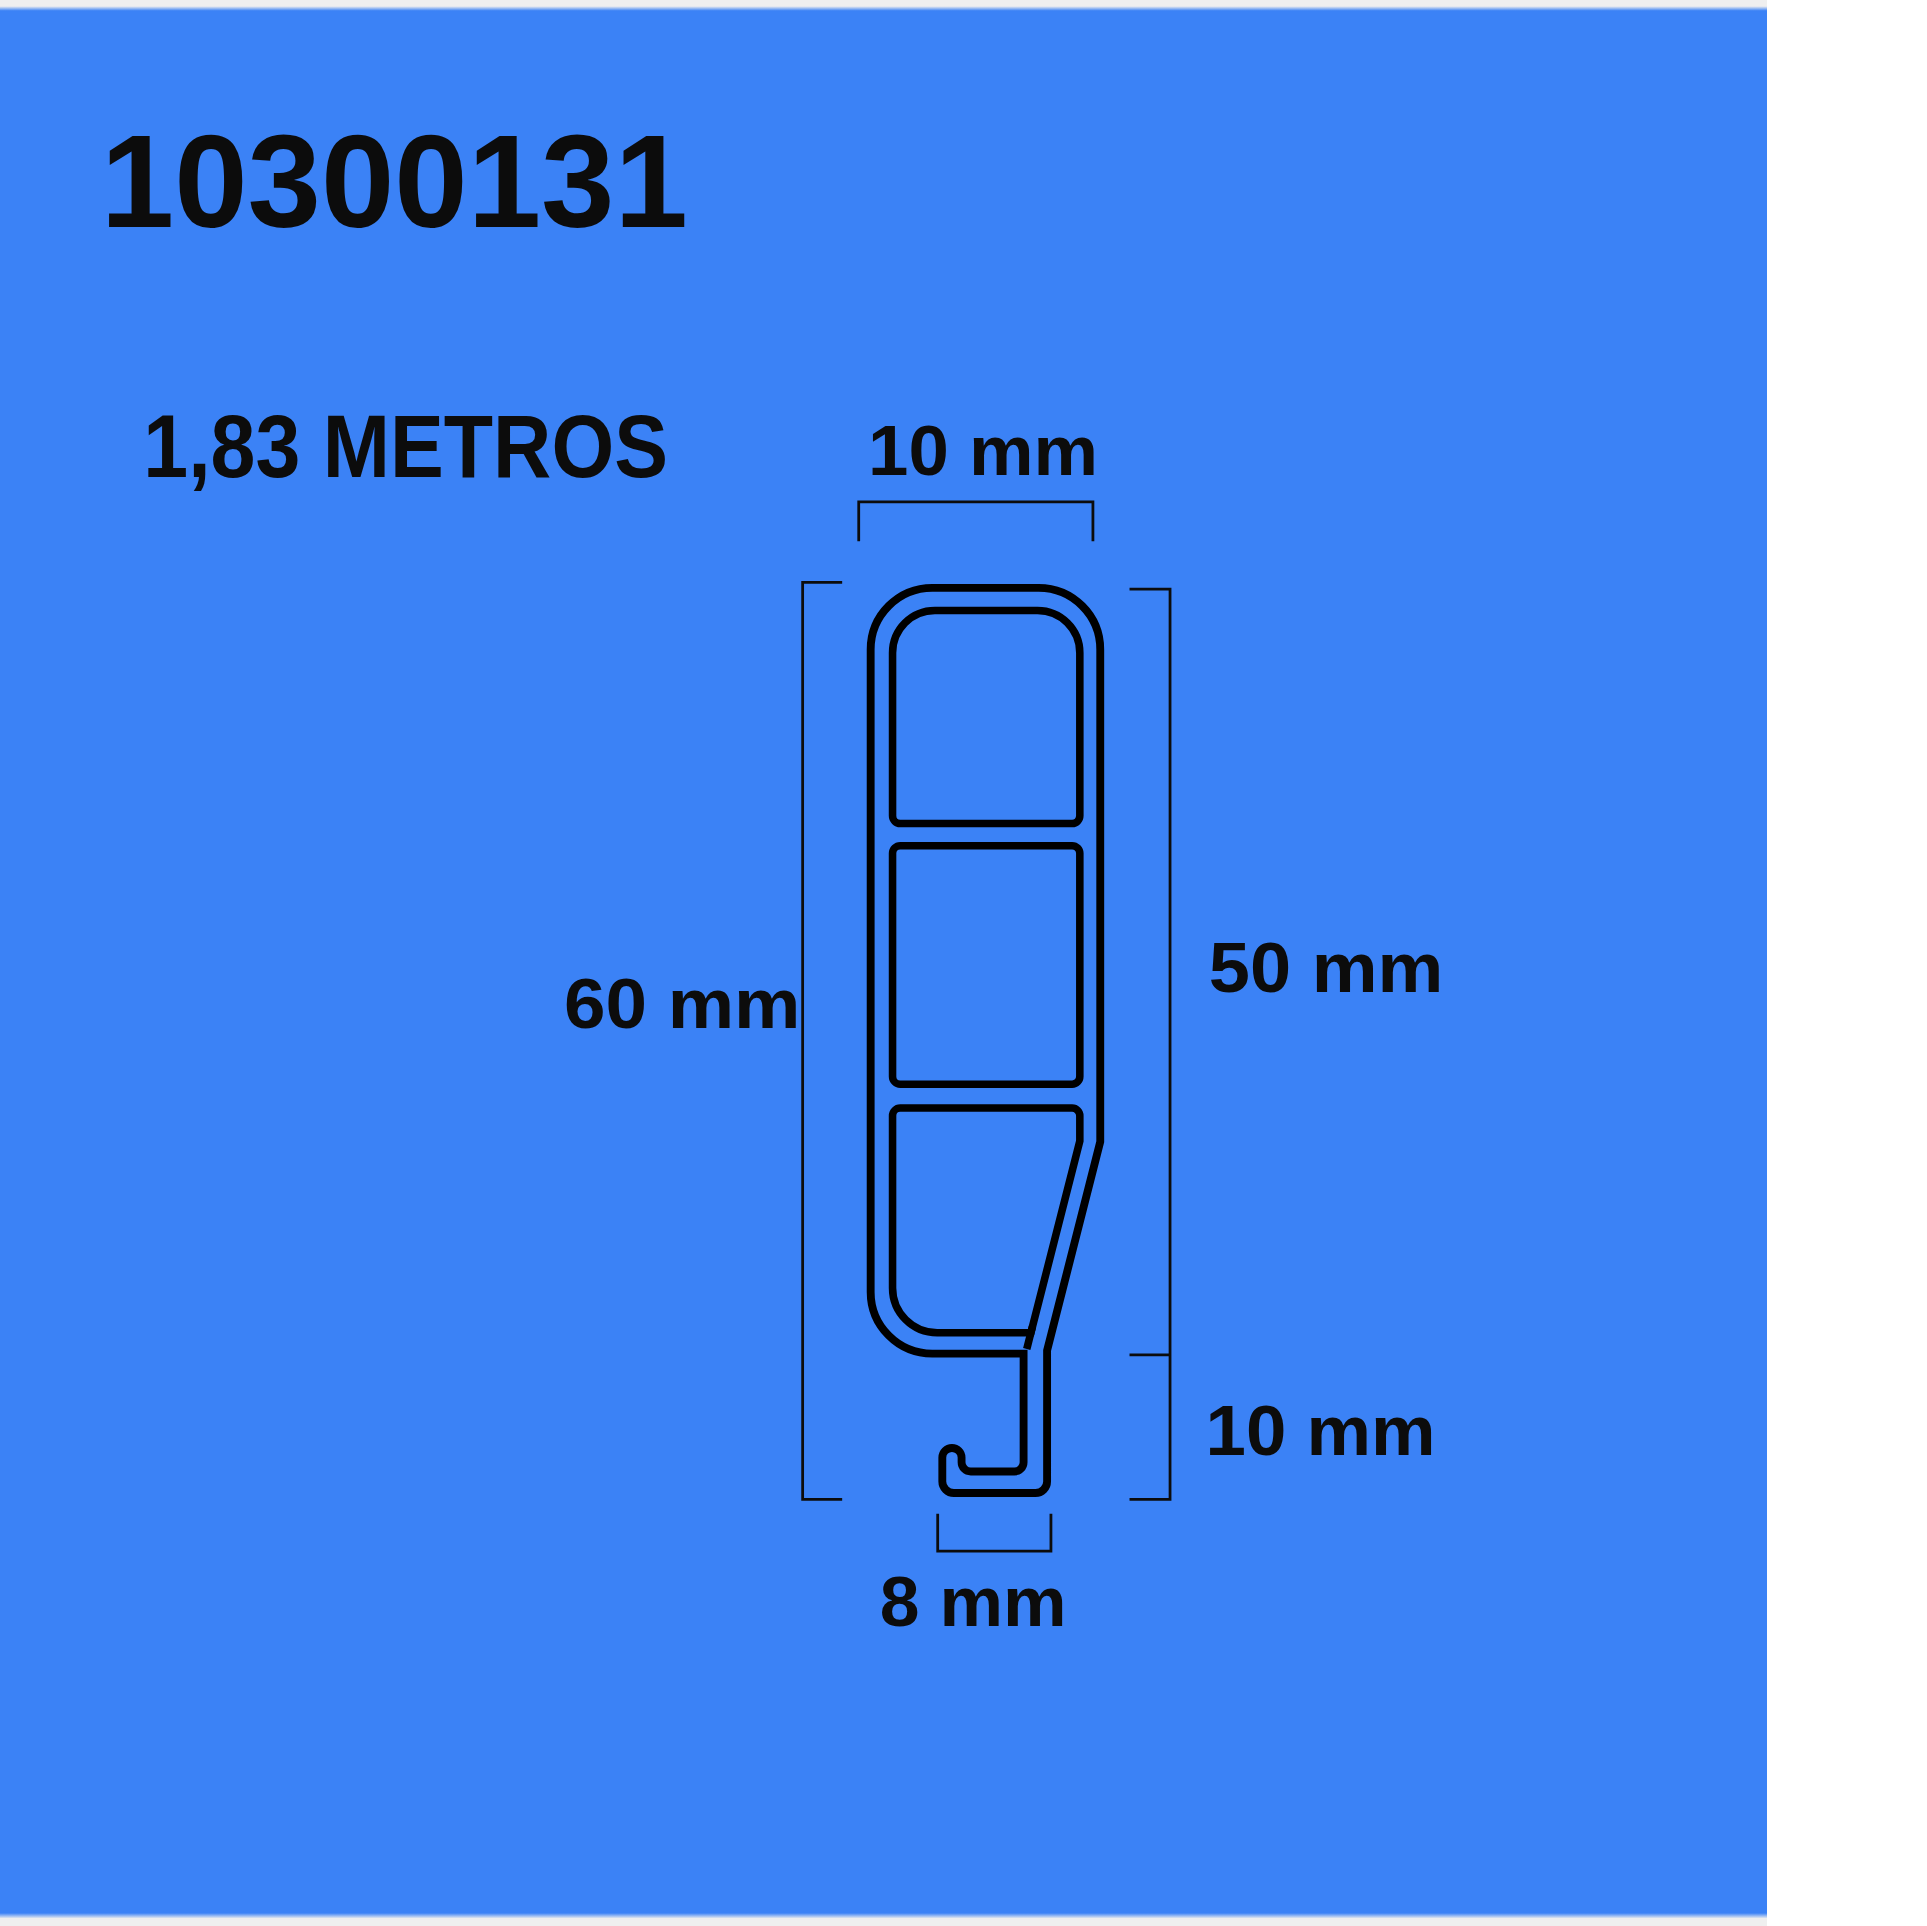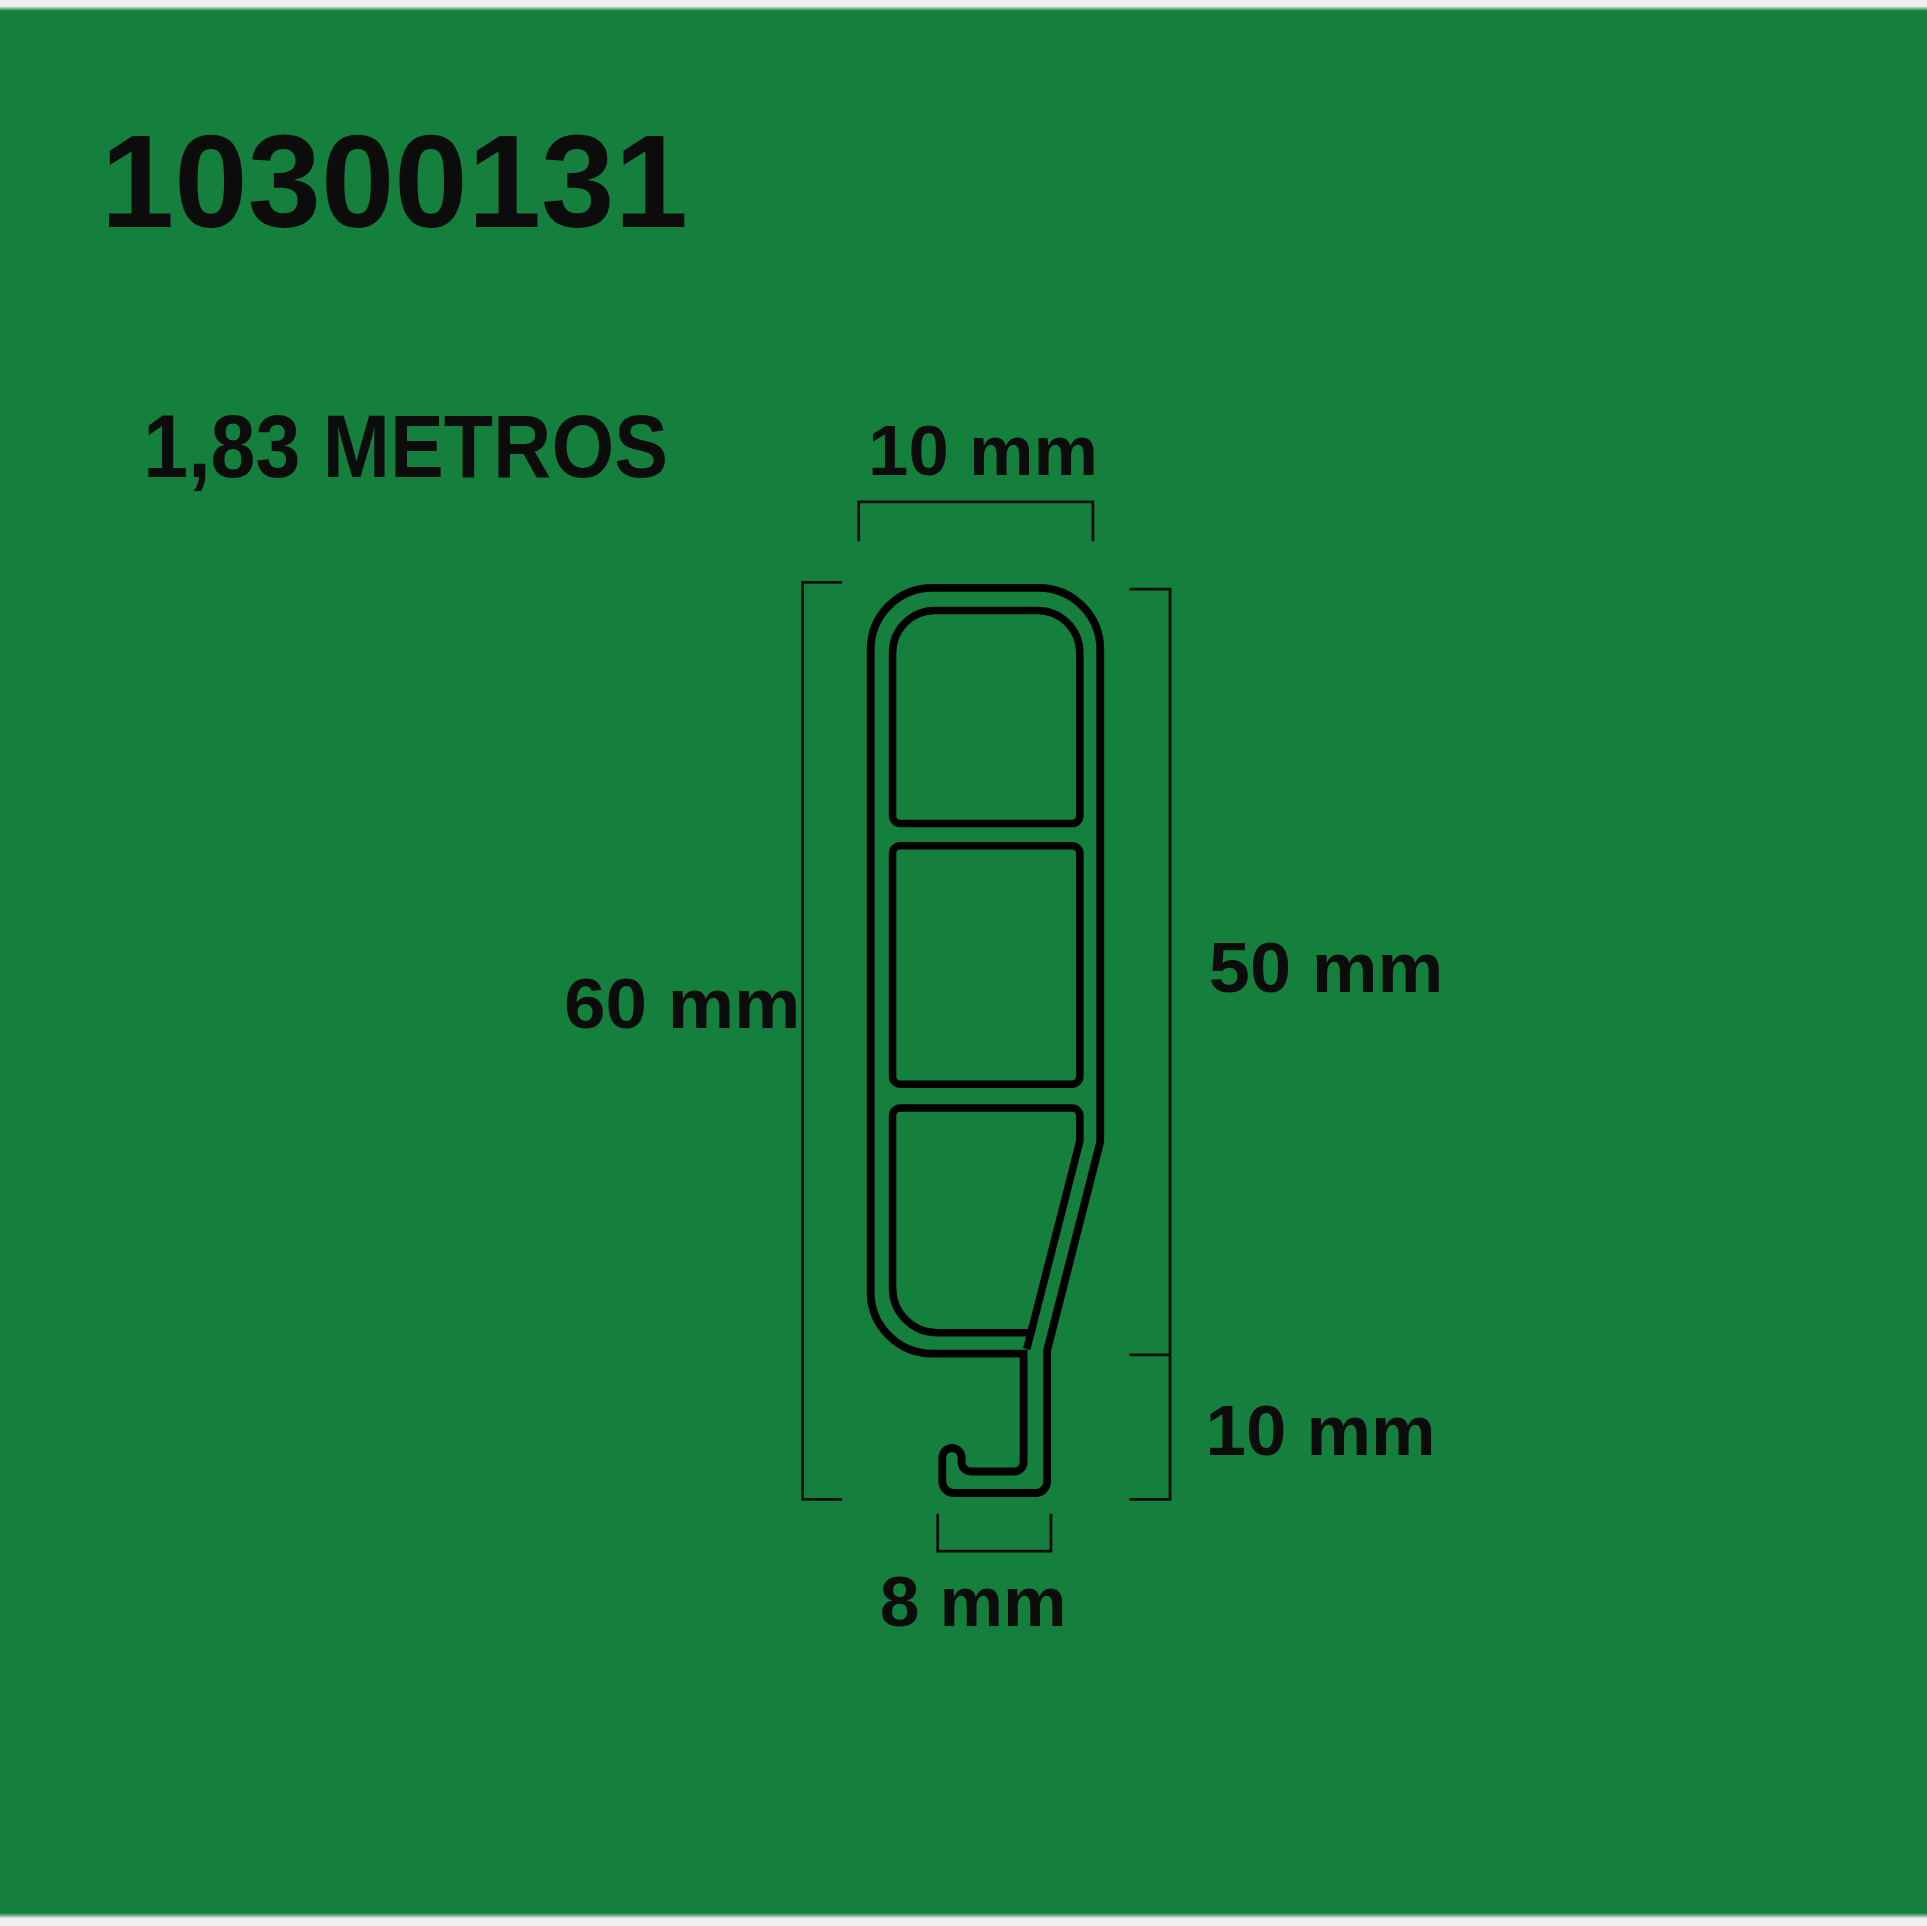--- a/index.html
+++ b/index.html
@@ -1,16 +1,16 @@
 <!DOCTYPE html>
 <html style="font-size:12.3px"><head>
 <meta charset="utf-8">
 <style>
   html,body{margin:0;padding:0;background:#ffffff;}
-  .page{position:relative;width:1927px;height:1926px;background:#15803d;overflow:hidden;}
+  .page{position:relative;width:1767px;height:1926px;background:#3b82f6;overflow:hidden;}
   .topbar{position:absolute;left:0;top:0;width:1927px;height:10.8px;
     background:linear-gradient(to bottom,#efefef 0,#efefef 6.2px,rgba(239,239,239,0) 10.8px);}
   .botbar{position:absolute;left:0;top:1913px;width:1927px;height:14px;
     background:linear-gradient(to top,#efefef 0,#efefef 8.5px,rgba(239,239,239,0) 14px);}
   svg{position:absolute;left:0;top:0;}
   text{font-family:"Liberation Sans",sans-serif;font-weight:bold;fill:#0c0c0c;}
 </style>
 </head>
 <body>
 <div class="page">

